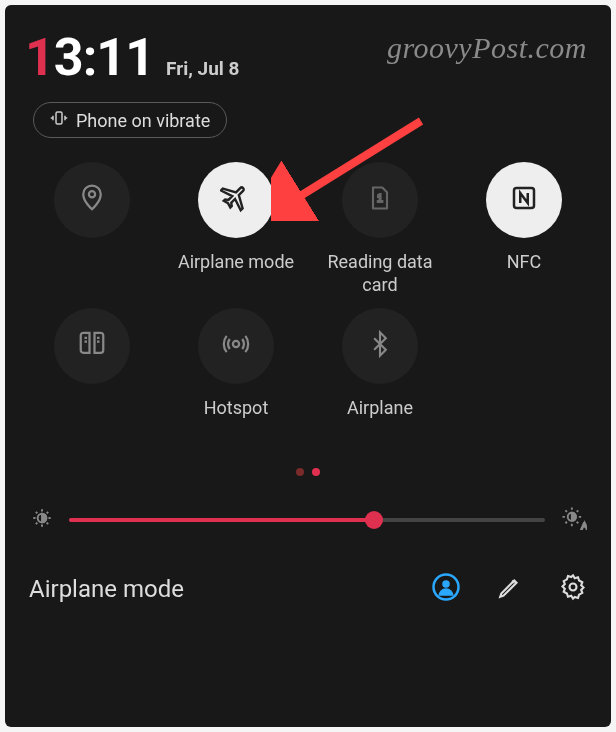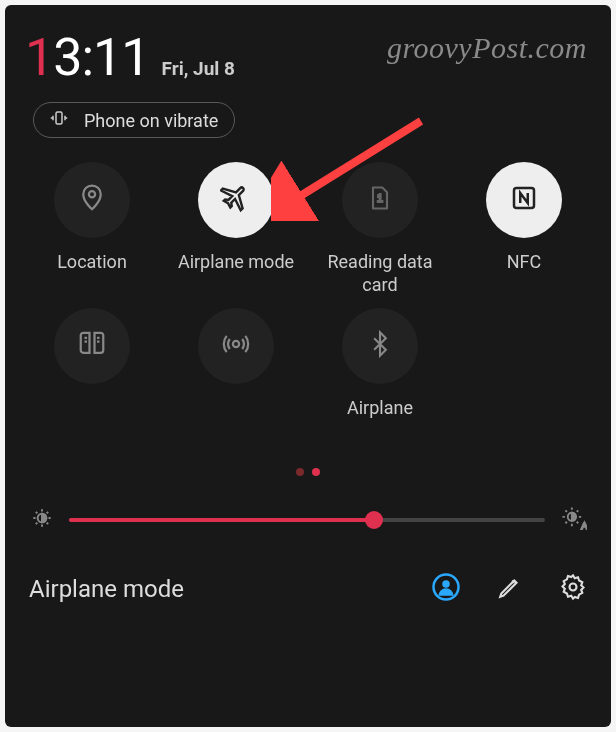--- a/index.html
+++ b/index.html
@@ -30,36 +30,36 @@
       letter-spacing: 0.5px;
     }
     .header {
       display: flex;
       align-items: baseline;
       gap: 12px;
       margin-bottom: 14px;
     }
     .clock {
       font-size: 52px;
-      font-weight: 400;
+      font-weight: 700;
       color: #fff;
       letter-spacing: -1px;
       text-align: center;
     }
     .clock .hour-first { color: #e03050; }
     .date {
       font-size: 19px;
       color: #ccc;
       font-weight: 700;
       text-align: right;
     }
     .vibrate-pill {
       display: inline-flex;
       align-items: flex-end;
-      gap: 16px;
+      gap: 8px;
       border: 1px solid #5a5a5a;
       border-radius: 22px;
       padding: 6px 16px;
       font-size: 18px;
       color: #ddd;
       margin-left: 8px;
       margin-bottom: 16px;
     }
     .tiles {
       display: grid;
@@ -192,21 +192,20 @@
 
     <div class="tile">
       <div class="tile-circle dim">
         <span>
           <svg width="30" height="30" viewBox="0 0 24 24" fill="none" stroke="#888" stroke-width="1.8">
             <path d="M12 21s-7-6-7-12a7 7 0 0114 0c0 6-7 12-7 12z"></path>
             <circle cx="12" cy="9" r="2.5"></circle>
           </svg>
         </span>
       </div>
-      <div class="tile-label">Location</div>
     </div>
 
     <div class="tile">
       <div class="tile-circle active">
         <span>
           <svg width="32" height="32" viewBox="0 0 24 24" fill="none" stroke="#222" stroke-width="1.8">
             <path d="M21 14l-9-5V4.5a1.5 1.5 0 00-3 0V9l-9 5v2l9-3v4l-2 1.5V20l3.5-1 3.5 1v-1.5L12 17v-4l9 3v-2z" transform="rotate(45 12 12)"></path>
           </svg>
         </span>
       </div>
@@ -251,20 +250,21 @@
     <div class="tile">
       <div class="tile-circle dim">
         <span>
           <svg width="30" height="30" viewBox="0 0 24 24" fill="none" stroke="#888" stroke-width="1.8">
             <circle cx="12" cy="12" r="2.5"></circle>
             <path d="M7 16a7 7 0 010-8M17 8a7 7 0 010 8"></path>
             <path d="M4.5 18.5a10.5 10.5 0 010-13M19.5 5.5a10.5 10.5 0 010 13"></path>
           </svg>
         </span>
       </div>
+      <div class="tile-label">Hotspot</div>
     </div>
 
     <div class="tile">
       <div class="tile-circle dim">
         <span>
           <svg width="28" height="28" viewBox="0 0 24 24" fill="none" stroke="#888" stroke-width="1.8">
             <path d="M7 7l10 10-5 5V2l5 5L7 17"></path>
           </svg>
         </span>
       </div>

